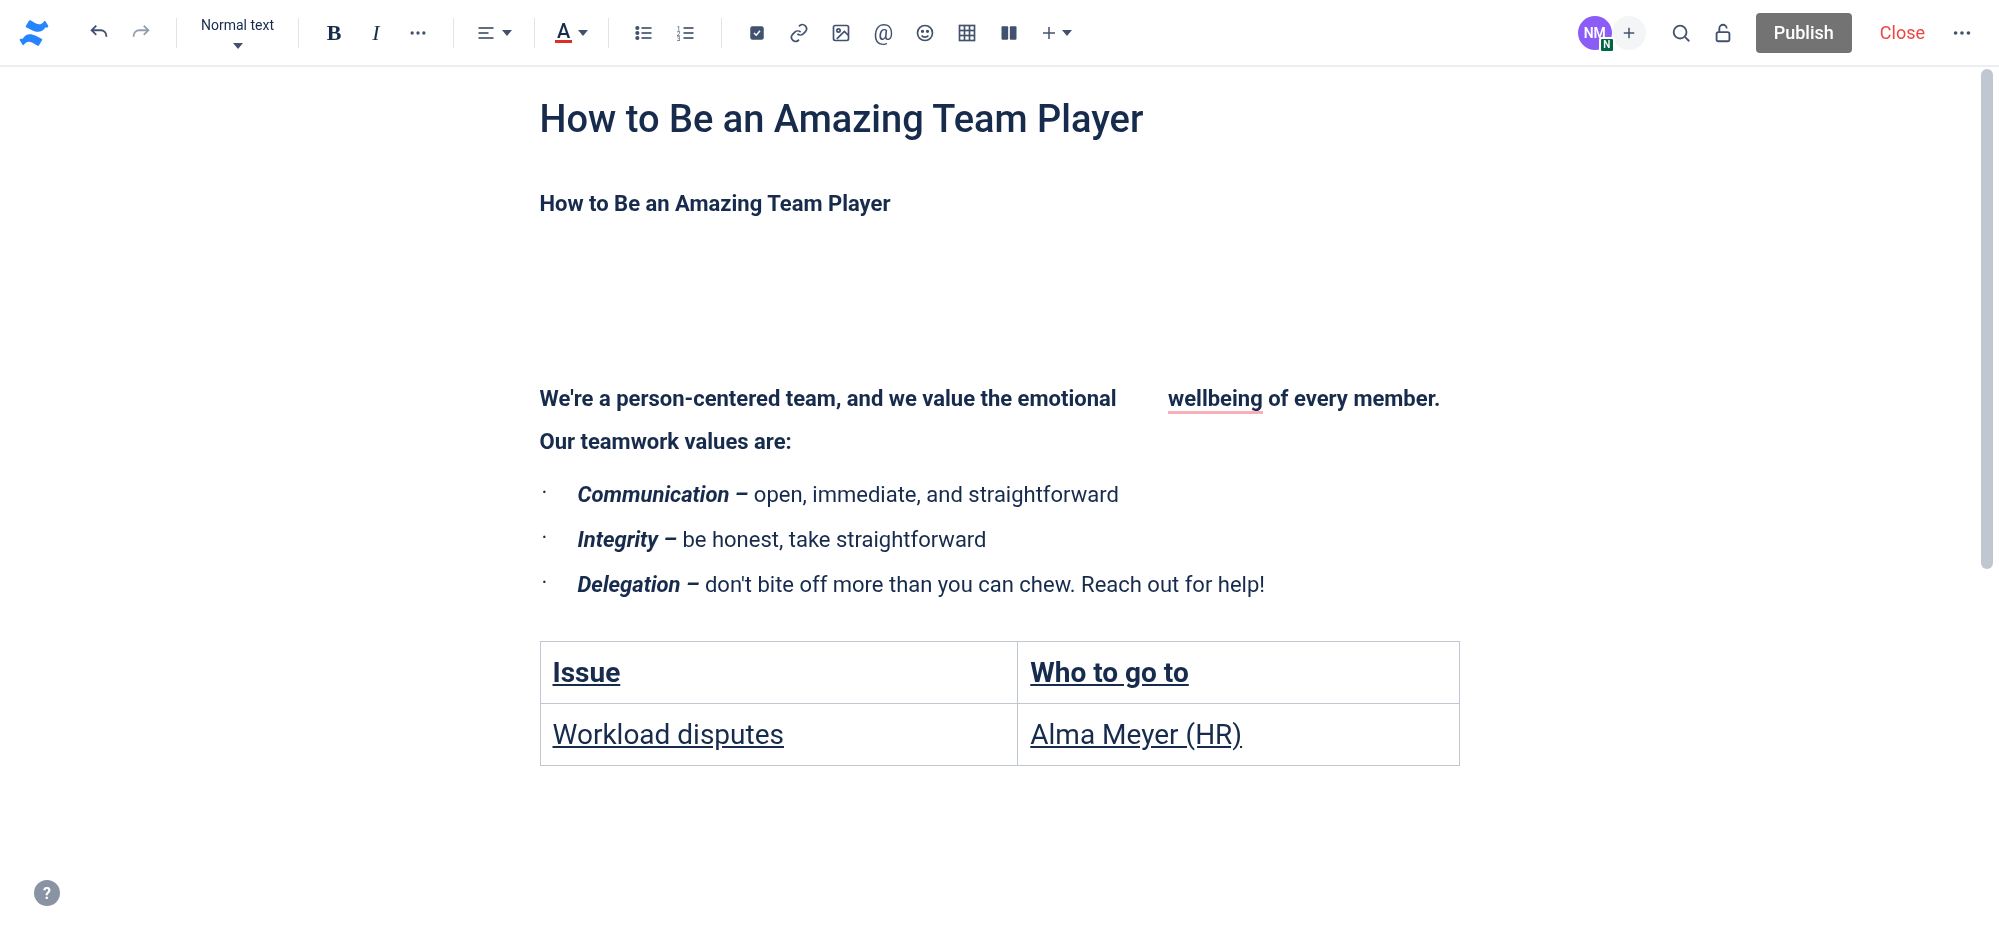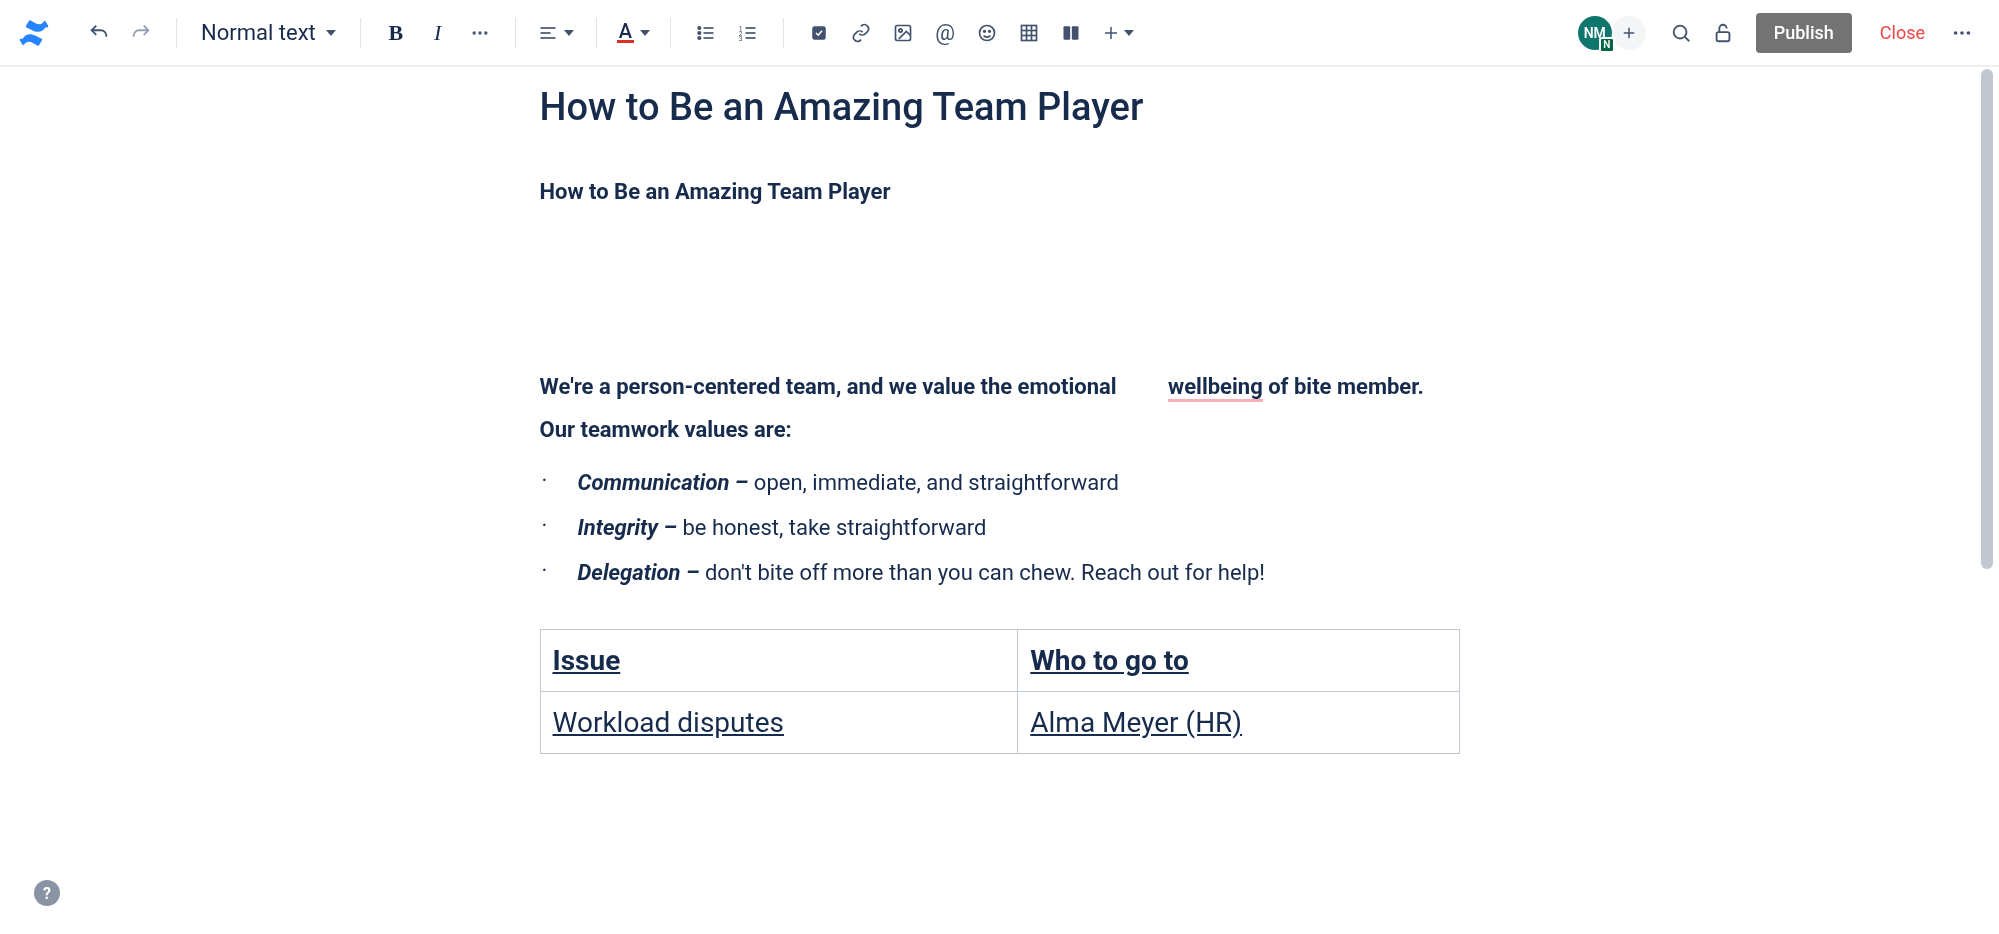--- a/index.html
+++ b/index.html
@@ -34,35 +34,36 @@
   .divider {
     width: 1px;
     height: 30px;
     background: #e1e4e9;
     margin: 0 12px;
   }
   .style-select {
     display:flex;
     align-items:center;
     gap:10px;
-    font-size: 22px;
+    font-size: 14px;
     color:#172b4d;
     padding: 0 8px;
     cursor:pointer;
+    flex-direction:column;
   }
   .chev {
     width:0;height:0;
     border-left:5px solid transparent;
     border-right:5px solid transparent;
     border-top:6px solid #42526e;
   }
   .spacer { flex:1; }
   .avatar {
     width:34px;height:34px;border-radius:50%;
-    background:#0f766e;color:#fff;
+    background:#8b5cf6;color:#fff;
     display:flex;align-items:center;justify-content:center;
     font-size:14px;font-weight:600;
     position:relative;
   }
   .avatar .badge{
     position:absolute;bottom:-3px;right:-3px;
     width:16px;height:16px;border-radius:3px;
     background:#006644;color:#fff;font-size:10px;
     display:flex;align-items:center;justify-content:center;
     border:2px solid #fff;
@@ -86,21 +87,21 @@
     display:flex;align-items:center;cursor:pointer;border-radius:4px;
   }
   .editor-wrap{
     height: calc(934px - 69px);
     overflow-y:auto;
     position:relative;
   }
   .page{
     width: 960px;
     margin: 0 auto;
-    padding: 12px 20px 40px 20px;
+    padding: 24px 20px 40px 20px;
     color:#172b4d;
   }
   h1.doc-title{
     font-size:38px;
     font-weight:500;
     color:#172b4d;
     margin: 6px 0 50px 0;
   }
   .doc-h2{
     font-size:22px;
@@ -352,21 +353,21 @@
 </div>
 
 <div class="editor-wrap">
   <div class="page">
 
     <h1 class="doc-title">How to Be an Amazing Team Player</h1>
 
     <div class="doc-h2">How to Be an Amazing Team Player</div>
 
     <div class="para">
-      <span>We're a person-centered team, and we value the emotional </span><span class="spellerr">wellbeing</span><span> of bite member.</span>
+      <span>We're a person-centered team, and we value the emotional </span><span class="spellerr">wellbeing</span><span> of every member.</span>
     </div>
 
     <div class="para">Our teamwork values are:</div>
 
     <ul class="vals">
       <li>
         <span class="term">Communication – </span><span>open, immediate, and straightforward</span>
       </li>
       <li>
         <span class="term">Integrity – </span><span>be honest, take straightforward</span>

